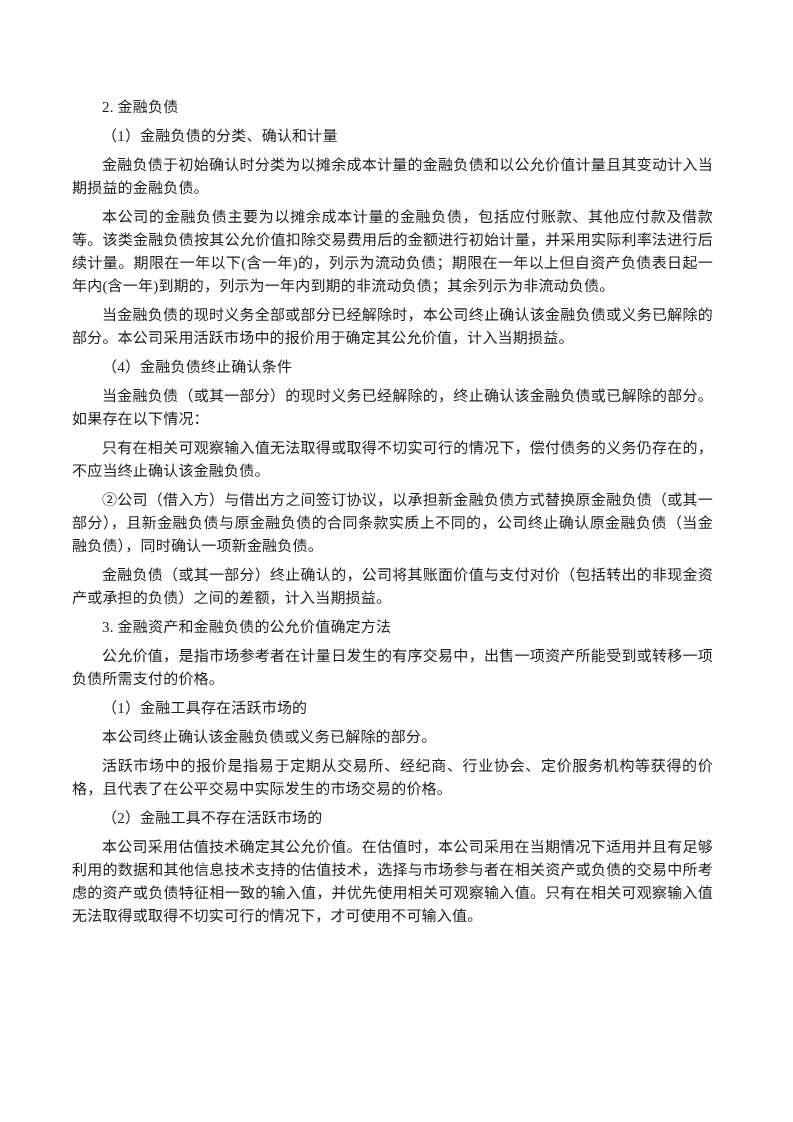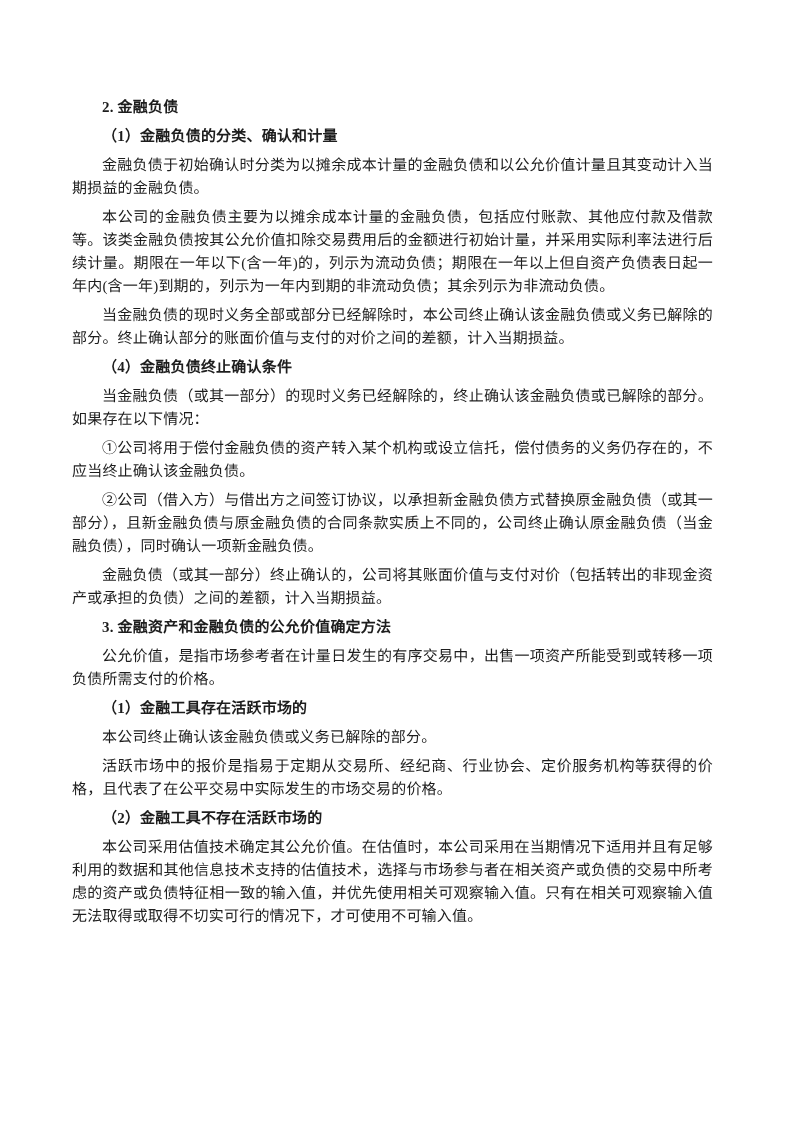--- a/index.html
+++ b/index.html
@@ -22,36 +22,36 @@
   .block {
     margin: 0 0 6px 0;
     line-height: 23px;
     text-indent: 2em;
     text-align: justify;
     word-wrap: break-word;
     letter-spacing: 0.2px;
   }
   .block.heading {
     text-align: left;
-    font-weight: bold;
+    font-weight: normal;
   }
 </style>
 </head>
 <body>
 
 <div class="page">
   <div class="content" id="doc-content">
       <p class="block heading">2. 金融负债</p>
       <p class="block heading">（1）金融负债的分类、确认和计量</p>
       <p class="block para">金融负债于初始确认时分类为以摊余成本计量的金融负债和以公允价值计量且其变动计入当期损益的金融负债。</p>
       <p class="block para">本公司的金融负债主要为以摊余成本计量的金融负债，包括应付账款、其他应付款及借款等。该类金融负债按其公允价值扣除交易费用后的金额进行初始计量，并采用实际利率法进行后续计量。期限在一年以下(含一年)的，列示为流动负债；期限在一年以上但自资产负债表日起一年内(含一年)到期的，列示为一年内到期的非流动负债；其余列示为非流动负债。</p>
-      <p class="block para">当金融负债的现时义务全部或部分已经解除时，本公司终止确认该金融负债或义务已解除的部分。终止确认部分的账面价值与支付的对价之间的差额，计入当期损益。</p>
+      <p class="block para">当金融负债的现时义务全部或部分已经解除时，本公司终止确认该金融负债或义务已解除的部分。本公司采用活跃市场中的报价用于确定其公允价值，计入当期损益。</p>
       <p class="block heading">（4）金融负债终止确认条件</p>
       <p class="block para">当金融负债（或其一部分）的现时义务已经解除的，终止确认该金融负债或已解除的部分。如果存在以下情况：</p>
-      <p class="block para">①公司将用于偿付金融负债的资产转入某个机构或设立信托，偿付债务的义务仍存在的，不应当终止确认该金融负债。</p>
+      <p class="block para">只有在相关可观察输入值无法取得或取得不切实可行的情况下，偿付债务的义务仍存在的，不应当终止确认该金融负债。</p>
       <p class="block para">②公司（借入方）与借出方之间签订协议，以承担新金融负债方式替换原金融负债（或其一部分），且新金融负债与原金融负债的合同条款实质上不同的，公司终止确认原金融负债（当金融负债），同时确认一项新金融负债。</p>
       <p class="block para">金融负债（或其一部分）终止确认的，公司将其账面价值与支付对价（包括转出的非现金资产或承担的负债）之间的差额，计入当期损益。</p>
       <p class="block heading">3. 金融资产和金融负债的公允价值确定方法</p>
       <p class="block para">公允价值，是指市场参考者在计量日发生的有序交易中，出售一项资产所能受到或转移一项负债所需支付的价格。</p>
       <p class="block heading">（1）金融工具存在活跃市场的</p>
       <p class="block para">本公司终止确认该金融负债或义务已解除的部分。</p>
       <p class="block para">活跃市场中的报价是指易于定期从交易所、经纪商、行业协会、定价服务机构等获得的价格，且代表了在公平交易中实际发生的市场交易的价格。</p>
       <p class="block heading">（2）金融工具不存在活跃市场的</p>
       <p class="block para">本公司采用估值技术确定其公允价值。在估值时，本公司采用在当期情况下适用并且有足够利用的数据和其他信息技术支持的估值技术，选择与市场参与者在相关资产或负债的交易中所考虑的资产或负债特征相一致的输入值，并优先使用相关可观察输入值。只有在相关可观察输入值无法取得或取得不切实可行的情况下，才可使用不可输入值。</p>
     </div>

